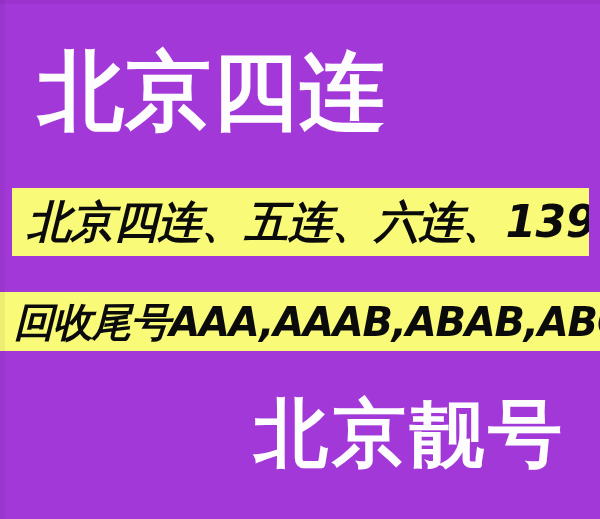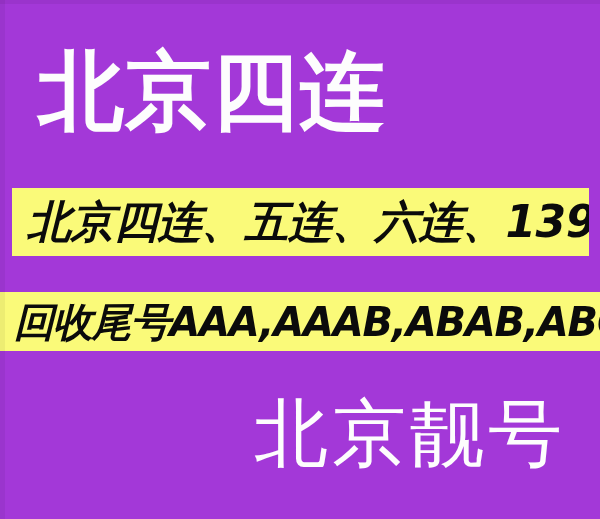--- a/index.html
+++ b/index.html
@@ -97,21 +97,21 @@
     letter-spacing: -1.2px;
   }
 
   
   .footline {
     position: absolute;
     right: 34px;
     top: 396px;
     color: #FDFDFD;
     font-family: "DejaVu Sans", sans-serif;
-    font-weight: 400;
+    font-weight: 700;
     font-size: 74px;
     line-height: 1;
     letter-spacing: 4px;
     white-space: nowrap;
   }
 </style>
 </head>
 <body>
 
 <div class="poster">

